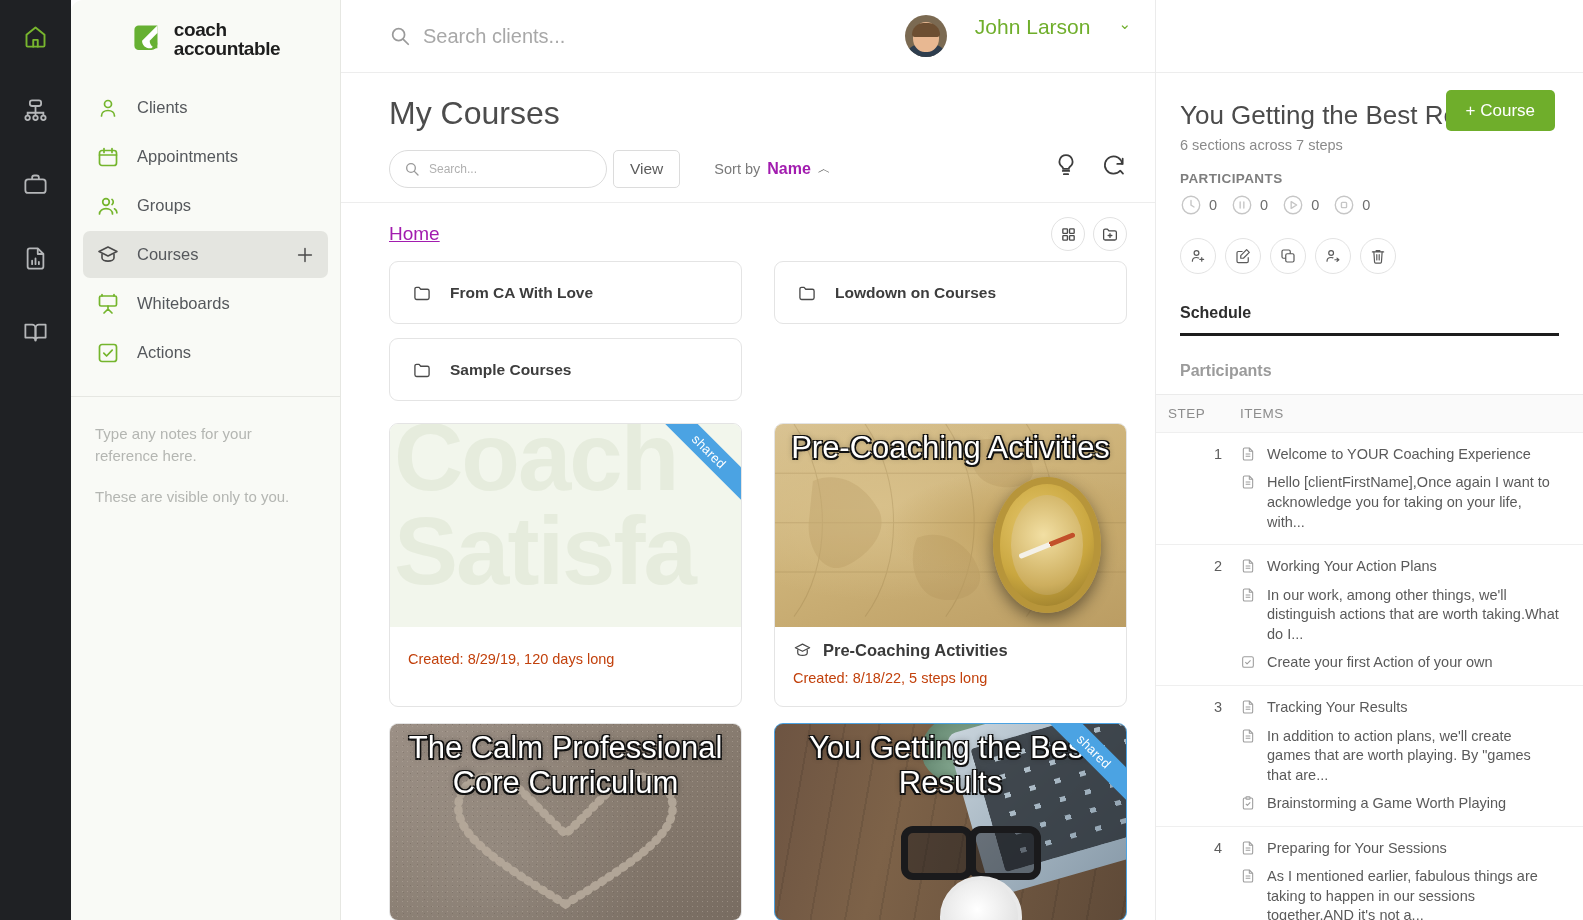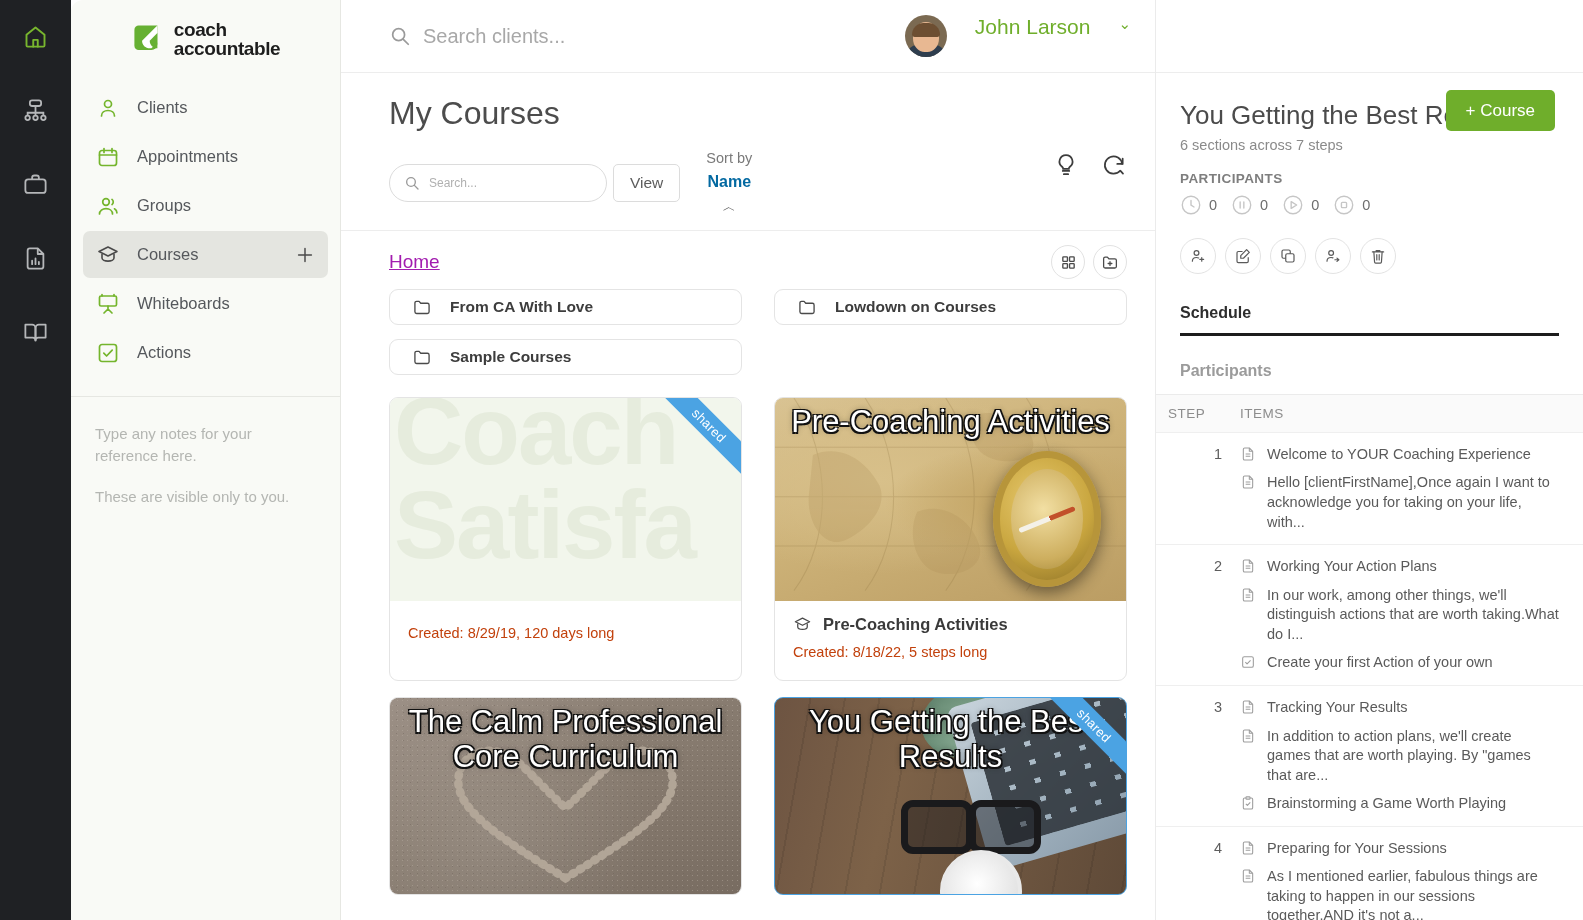--- a/index.html
+++ b/index.html
@@ -111,22 +111,22 @@
     background: transparent; color: #5c5c5c;
     font-family: "Liberation Sans", sans-serif;
   }
   .search-pill input::placeholder { color: #b0b0b0; }
   .view-btn {
     border: 1px solid #dcdcdc; border-radius: 5px; height: 38px;
     padding: 0 16px; background: #fff; margin-left: 6px;
     font-size: 15.5px; color: #5c5c5c; cursor: pointer;
     font-family: "Liberation Sans", sans-serif;
   }
-  .sortby { margin-left: 26px; font-size: 14.5px; color: #7a7a7a; display:flex; align-items:center; gap:7px;flex-direction:column;}
-  .sortby b { color: #0369a1; font-size: 16px; }
+  .sortby { margin-left: 34px; font-size: 14.5px; color: #7a7a7a; display:flex; align-items:center; gap:7px;}
+  .sortby b { color: #a21caf; font-size: 16px; }
   .sort-caret { font-size: 13px; color:#555; }
 
   .toolbar-right {
     position: absolute; right: 28px; top: 20px;
     display: flex; align-items: center; gap: 22px;
   }
   .tb-icon { cursor: pointer; width: 26px; height: 26px; }
 
   
   .courses-area {
@@ -143,21 +143,21 @@
     width: 34px; height: 34px; border-radius: 50%;
     border: 1px solid #e2e2e2; background: #fff;
     display: flex; align-items: center; justify-content: center; cursor: pointer;
   }
 
   .folders {
     display: grid; grid-template-columns: 1fr 1fr;
     gap: 14px 32px; padding: 0 28px 0 48px;
   }
   .folder {
-    border: 1px solid #e4e4e4; border-radius: 9px; height: 36px;
+    border: 1px solid #e4e4e4; border-radius: 9px; height: 63px;
     display: flex; align-items: center; gap: 18px; padding: 0 22px;
     cursor: pointer; background: #fff;
   }
   .folder-name { font-size: 15.5px; font-weight: bold; color: #3d3d3d; }
 
   .cards {
     display: grid; grid-template-columns: 1fr 1fr;
     gap: 16px 32px; padding: 22px 28px 0 48px;
   }
   .card {

